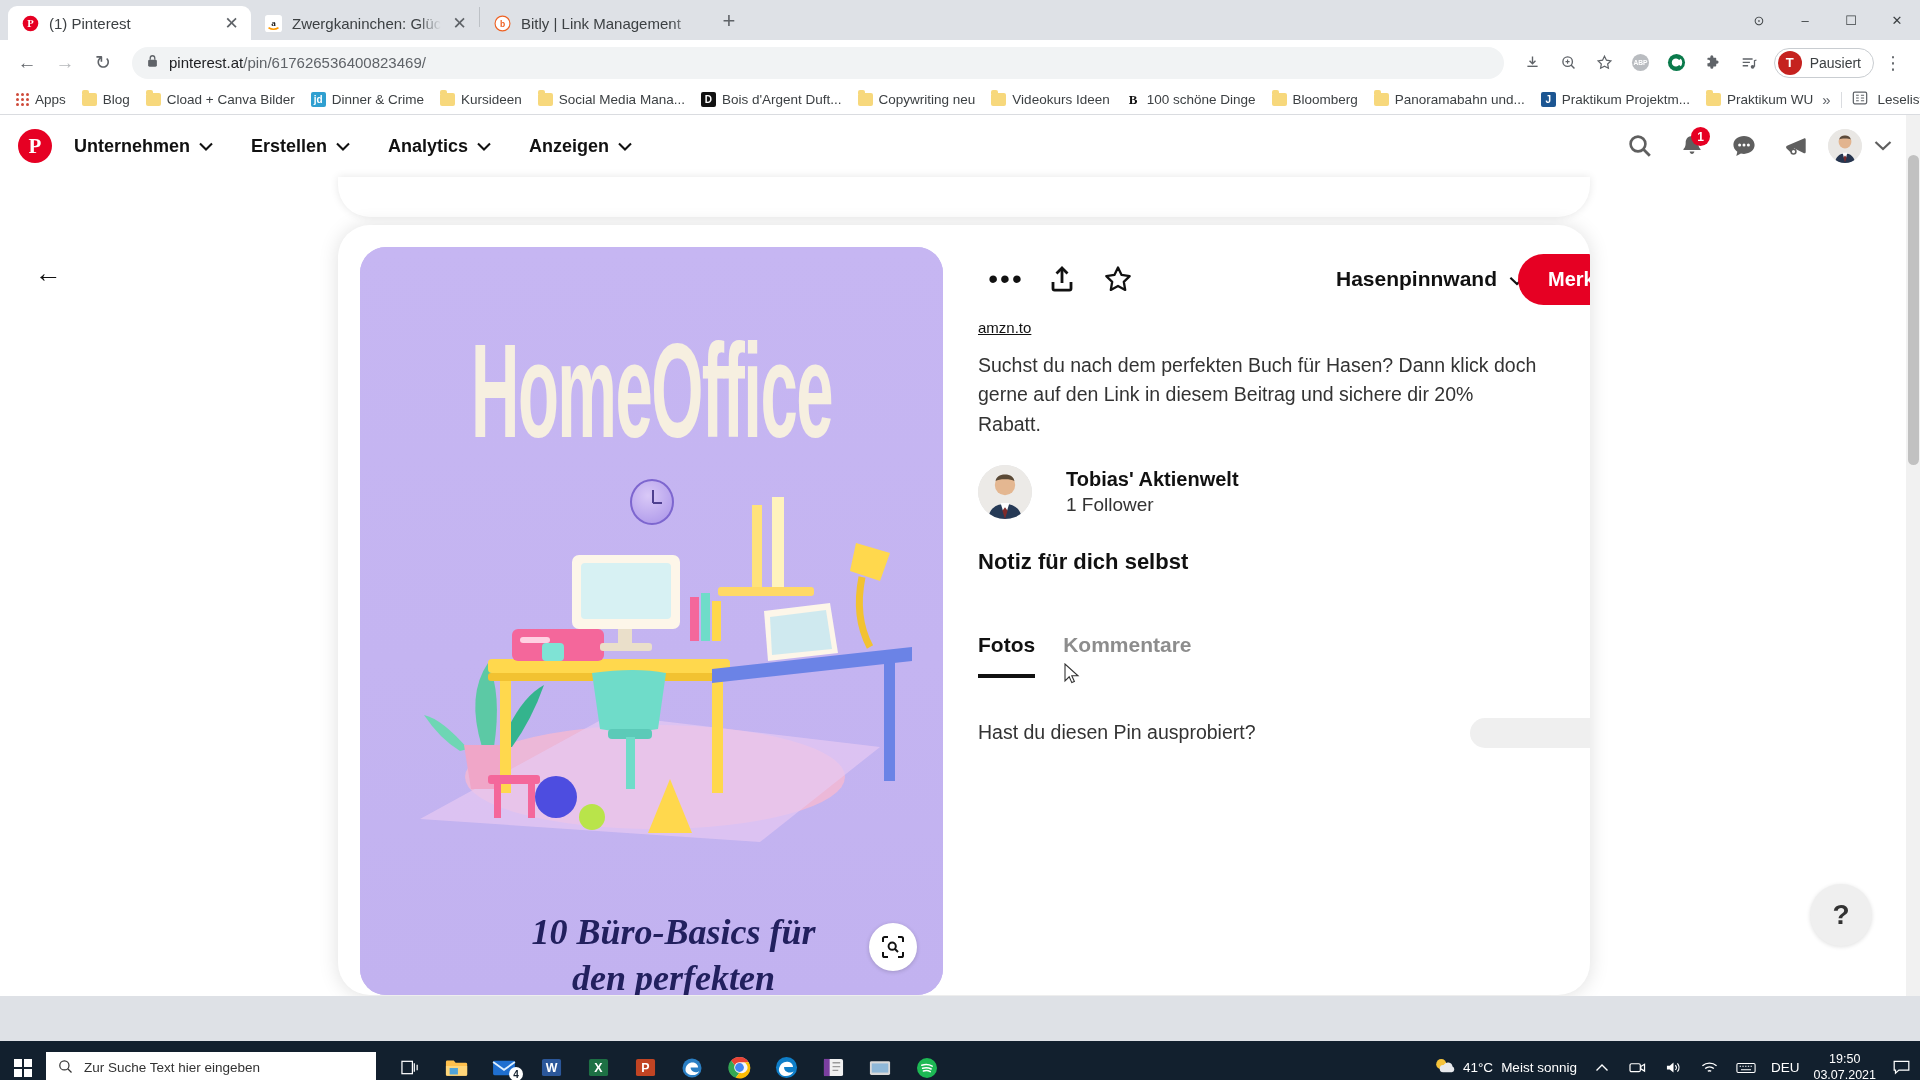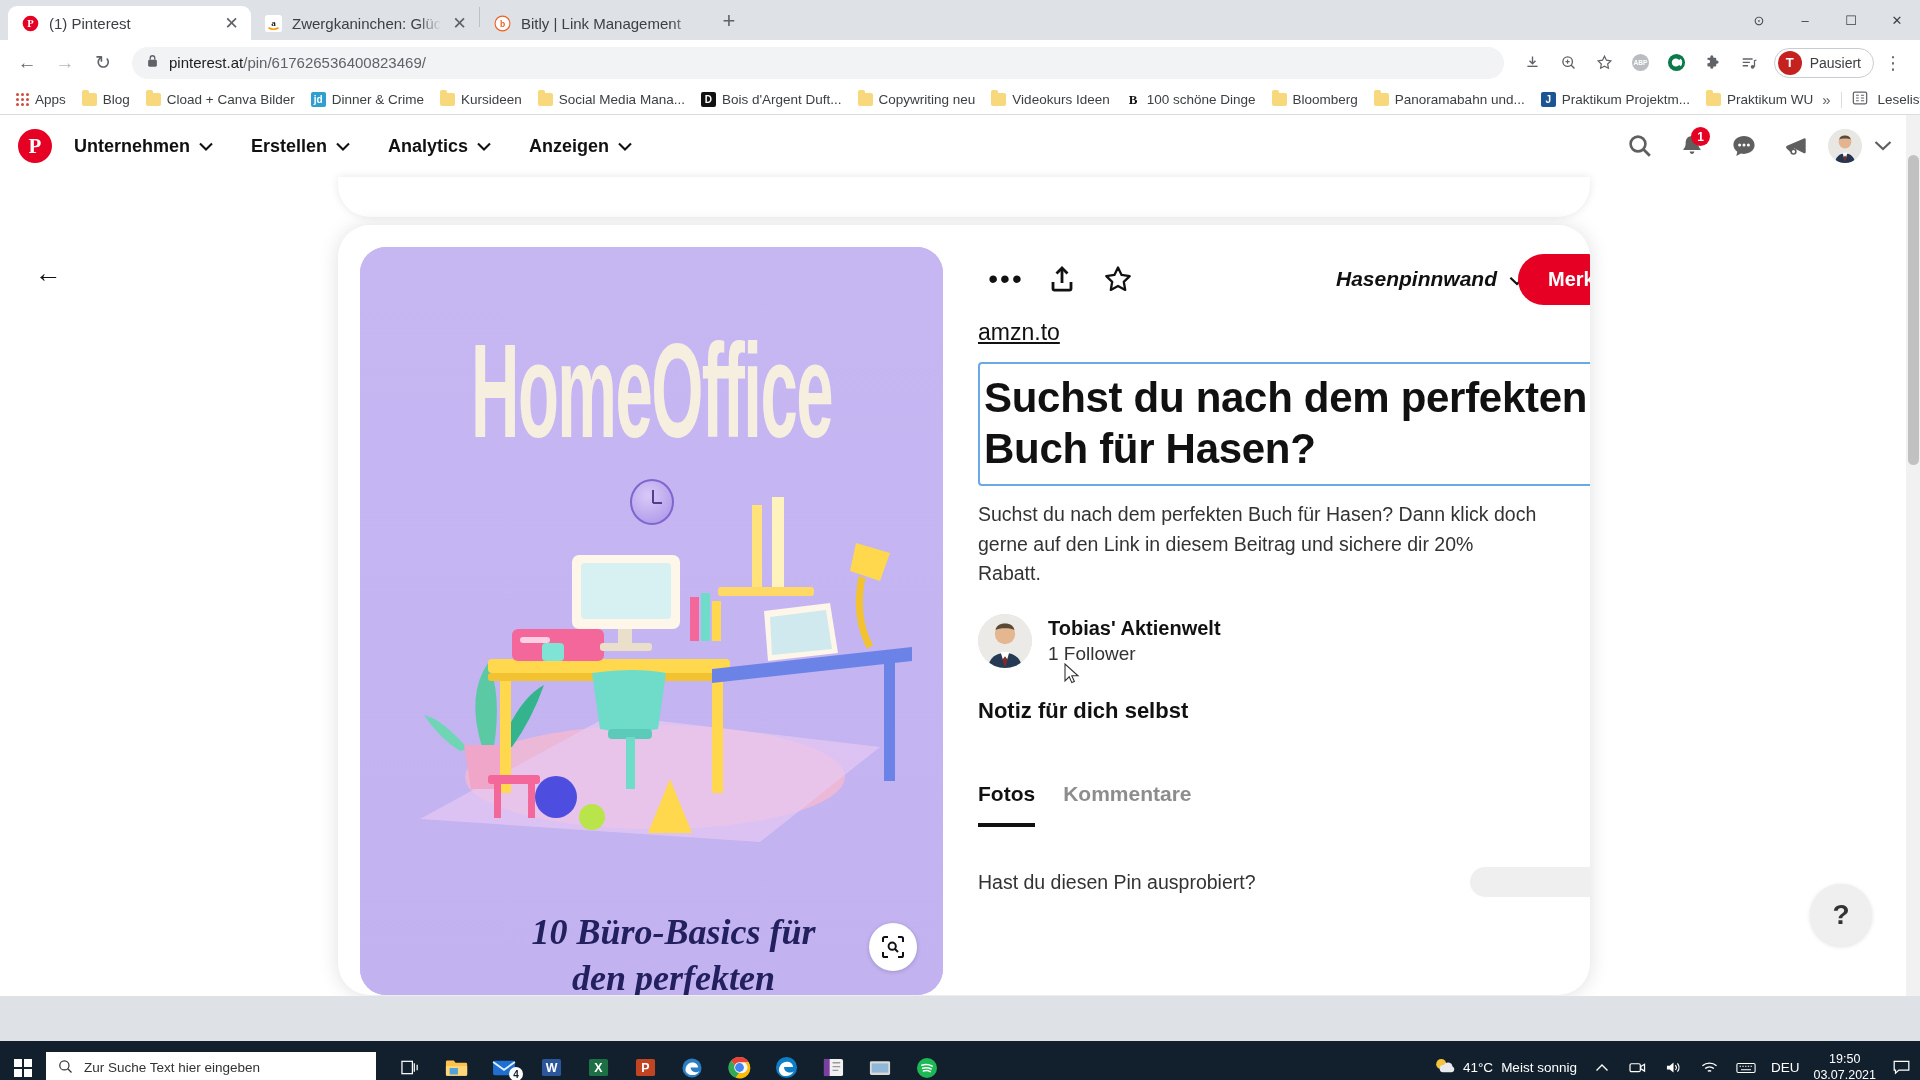--- a/index.html
+++ b/index.html
@@ -101,27 +101,27 @@
   .clock:after { width:9px; height:2px; left:21px; top:21px; }
   .scene { position:absolute; left:0; right:0; bottom:128px; height:420px; }
   .hand-cap { position:absolute; bottom:-6px; left:0; right:0; text-align:center;
     font-family:"Liberation Serif", serif; font-style:italic; font-weight:bold; font-size:36px; color:#22205e; line-height:1.28;margin-left:44px; }
   .zoom-btn { position:absolute; right:26px; bottom:24px; width:48px; height:48px; border-radius:50%; background:#fff;
      display:flex; align-items:center; justify-content:center; box-shadow:0 1px 4px rgba(0,0,0,.18); }
 
   .card-right { flex:1; padding:26px 40px 0 55px; position:relative; }
   .action-row { display:flex; align-items:center; gap:0; height:56px; }
   .act-ico { width:56px; height:56px; border-radius:50%; display:flex; align-items:center; justify-content:center; color:#111; }
-  .board-select { margin-left:190px; display:flex; align-items:flex-end; gap:12px; font-size:21px; font-weight:bold; color:#111; max-width:160px; line-height:1.12;font-style:italic; }
+  .board-select { margin-left:190px; display:flex; align-items:flex-end; gap:12px; font-size:21px; font-weight:bold; color:#111; max-width:160px; line-height:1.12; }
   .merken-btn { margin-left:22px; background:#e60023; color:#fff; font-size:20px; font-weight:bold; border-radius:28px; padding:14px 30px; }
-  .src-link { margin-top:12px; font-size:23px; color:#111; text-decoration:underline; display:inline-block; }
+  .src-link { margin-top:12px; font-size:15px; color:#111; text-decoration:underline; display:inline-block; }
   .title-box { margin-top:16px; border:2px solid #6aa9e8; border-radius:4px; padding:8px 6px 10px 4px; }
   .pin-title { font-size:42px; font-weight:bold; color:#111; line-height:1.22; letter-spacing:-.3px; }
   .pin-desc { margin-top:14px; font-size:19.5px; color:#333; line-height:1.5; max-width:560px; }
-  .author-row { margin-top:26px; display:flex; align-items:center; gap:16px; }
+  .author-row { margin-top:26px; display:flex; align-items:center; gap:34px; }
   .author-av { width:54px; height:54px; border-radius:50%; overflow:hidden; background:#e3e3e3; flex:0 0 54px; }
   .author-name { font-size:20px; font-weight:bold; color:#111; }
   .author-sub { font-size:19px; color:#333; margin-top:3px; }
   .note-h { margin-top:30px; font-size:22px; font-weight:bold; color:#111; }
   .note-row { display:flex; align-items:flex-start; gap:24px; margin-top:8px; }
   .note-q { font-size:19.5px; color:#333; line-height:1.5; max-width:400px; flex:1; }
   .note-btn { background:#efefef; color:#111; font-weight:bold; font-size:21px; border-radius:28px; padding:16px 34px; text-align:center; line-height:1.3; width:178px; flex:0 0 178px; }
   .tabs-row { margin-top:58px; display:flex; gap:28px; align-items:flex-start; }
   .ctab { font-size:21px; font-weight:bold; color:#8d8d8d; padding-bottom:17px; }
   .ctab.active { color:#111; border-bottom:4px solid #111; }
@@ -541,23 +541,20 @@
                     <path d="M1.4 1.8L8 8L14.6 1.8" stroke="#111" stroke-width="2.2" fill="none"></path>
                   </svg>
               </span>
             </div>
 
             <div class="merken-btn">Merken</div>
           </div>
 
           <a class="src-link">amzn.to</a>
 
-          <div class="title-box">
-            <div class="pin-title">Suchst du nach dem perfekten Buch für Hasen?</div>
-          </div>
 
           <div class="pin-desc">Suchst du nach dem perfekten Buch für Hasen? Dann klick doch gerne auf den Link in diesem Beitrag und sichere dir 20% Rabatt.</div>
 
           <div class="author-row">
             <div class="author-av">
               <svg width="54" height="54" viewBox="0 0 54 54">
                   <circle cx="27" cy="27" r="27" fill="#eceae7"></circle>
                   <circle cx="27" cy="20" r="10.2" fill="#e4b791"></circle>
                   <path d="M27 9.5c5.6 0 8.7 2.6 9.4 6.4-2-1-4.9-1.7-9.4-1.7s-7.4.7-9.4 1.7c.7-3.8 3.8-6.4 9.4-6.4z" fill="#5a4936"></path>
                   <path d="M10 54c1-9.7 7.4-15 17-15s16 5.3 17 15z" fill="#263a56"></path>

